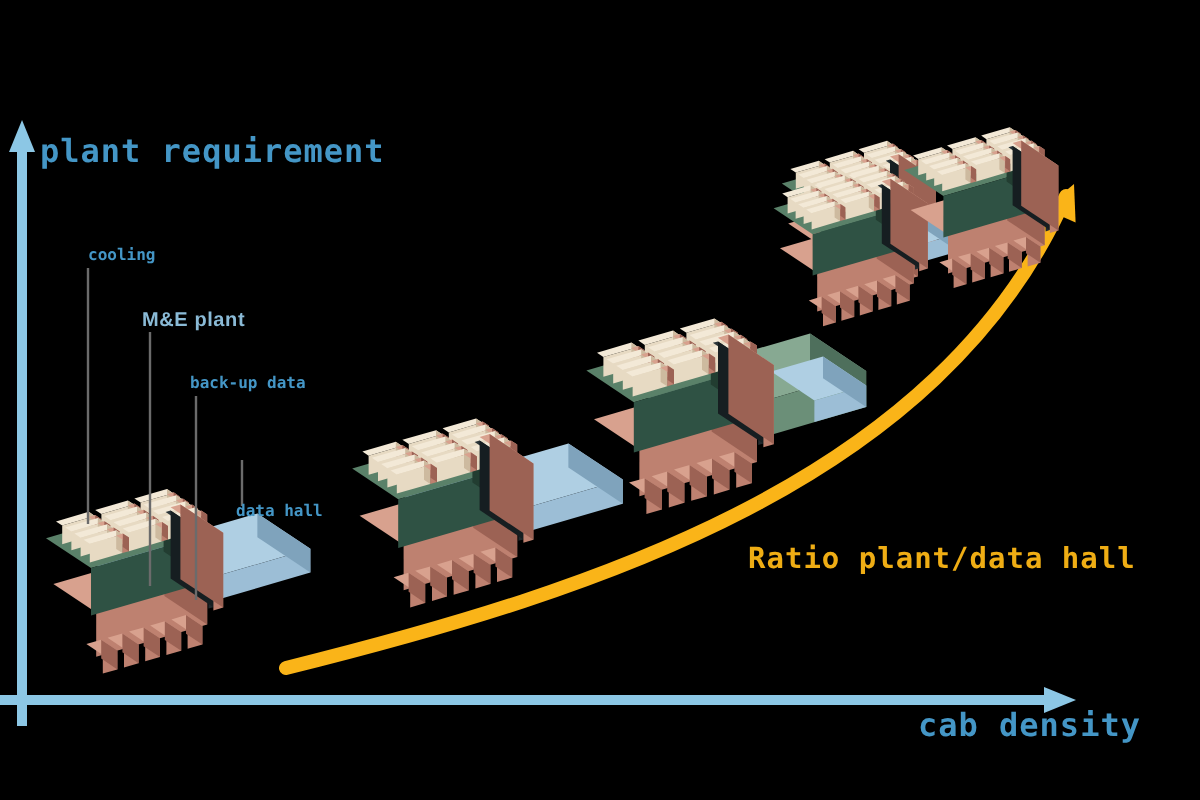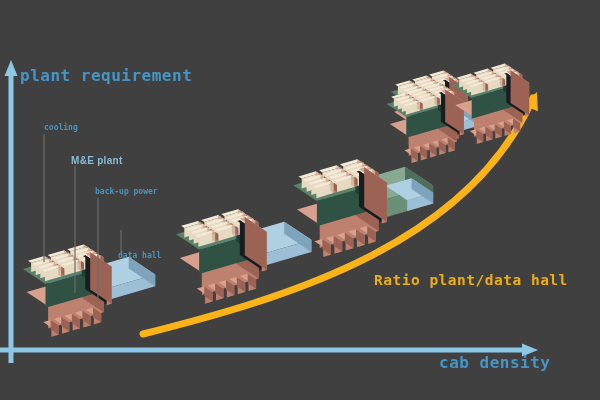--- a/index.html
+++ b/index.html
@@ -1,22 +1,22 @@
 <!DOCTYPE html>
 <html><head>
 <meta charset="utf-8">
 <style>
   html,body{margin:0;padding:0;background:#ffffff;}
-  .stage{position:relative;width:600px;height:400px;background:#404040;overflow:hidden;
+  .stage{position:relative;width:600px;height:400px;background:#000000;overflow:hidden;
          font-family:"DejaVu Sans Mono","Liberation Mono",monospace;}
   #scene{position:absolute;left:0;top:0;}
   .lbl{position:absolute;font-weight:bold;white-space:nowrap;}
   .axis-title{font-size:16px;color:#4496C6;letter-spacing:0.5px;}
   .y-title{left:20px;top:66px;}
-  .x-title{left:439px;top:353px;}
+  .x-title{left:459px;top:353px;}
   .curve-lbl{left:354px;top:272px;font-size:14.5px;color:#EFAD14;letter-spacing:0.5px;margin-left:20px;}
   .callout{font-size:8px;color:#4496C6;}
   .co-cooling{left:44px;top:123px;text-align:center;}
   .co-me{left:71px;top:155px;font-family:"Liberation Sans",sans-serif;font-size:10px;
           font-weight:600;color:#8ABAD6;letter-spacing:0.3px;text-align:center;}
   .co-backup{left:95px;top:187px;}
   .co-datahall{left:118px;top:219px;margin-top:32px;}
   .leader{stroke:#6B6B6B;stroke-width:1.2;}
 </style>
 </head>
@@ -661,15 +661,15 @@
       <line class="leader" x1="121" y1="230" x2="121" y2="253"></line>
     </g>
   </svg>
 
   <div class="lbl axis-title y-title">plant requirement</div>
   <div class="lbl axis-title x-title">cab density</div>
   <div class="lbl curve-lbl">Ratio plant/data hall</div>
 
   <div class="lbl callout co-cooling">cooling</div>
   <div class="lbl callout co-me">M&amp;E plant</div>
-  <div class="lbl callout co-backup">back-up power</div>
+  <div class="lbl callout co-backup">back-up data</div>
   <div class="lbl callout co-datahall">data hall</div>
 </div>
 
 </body></html>

